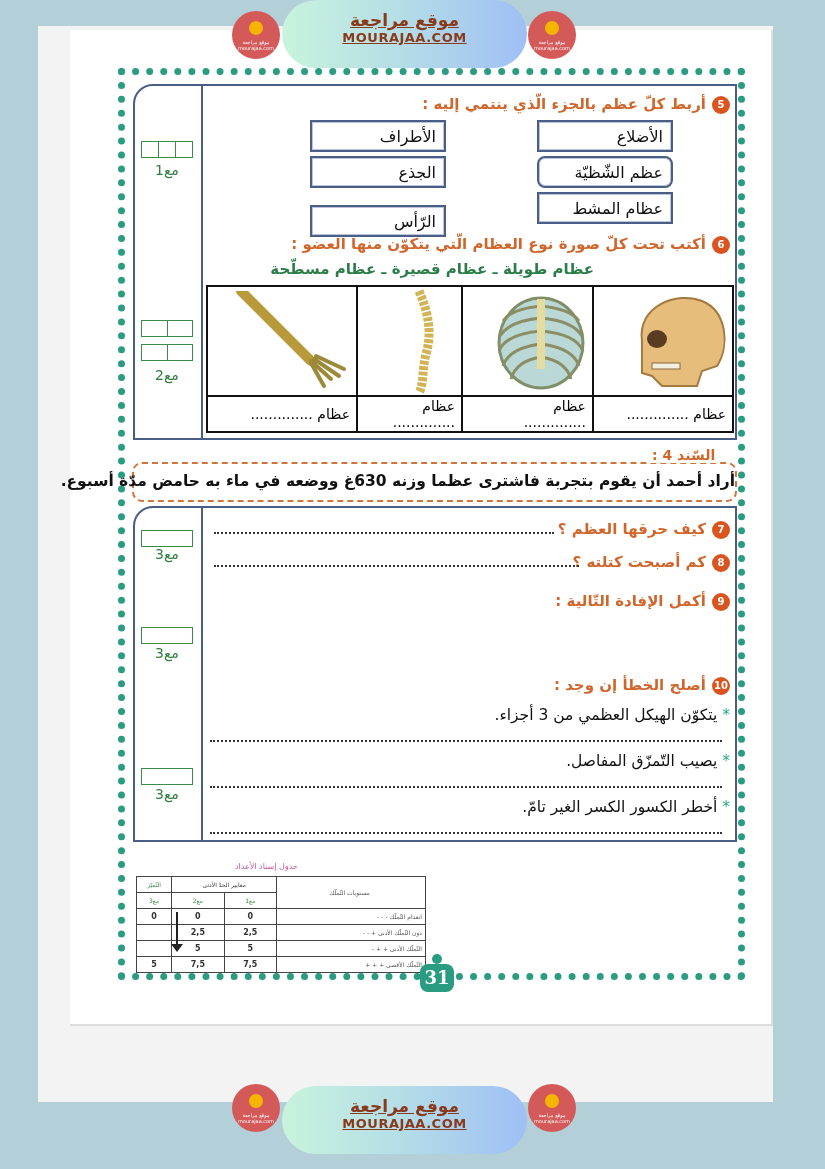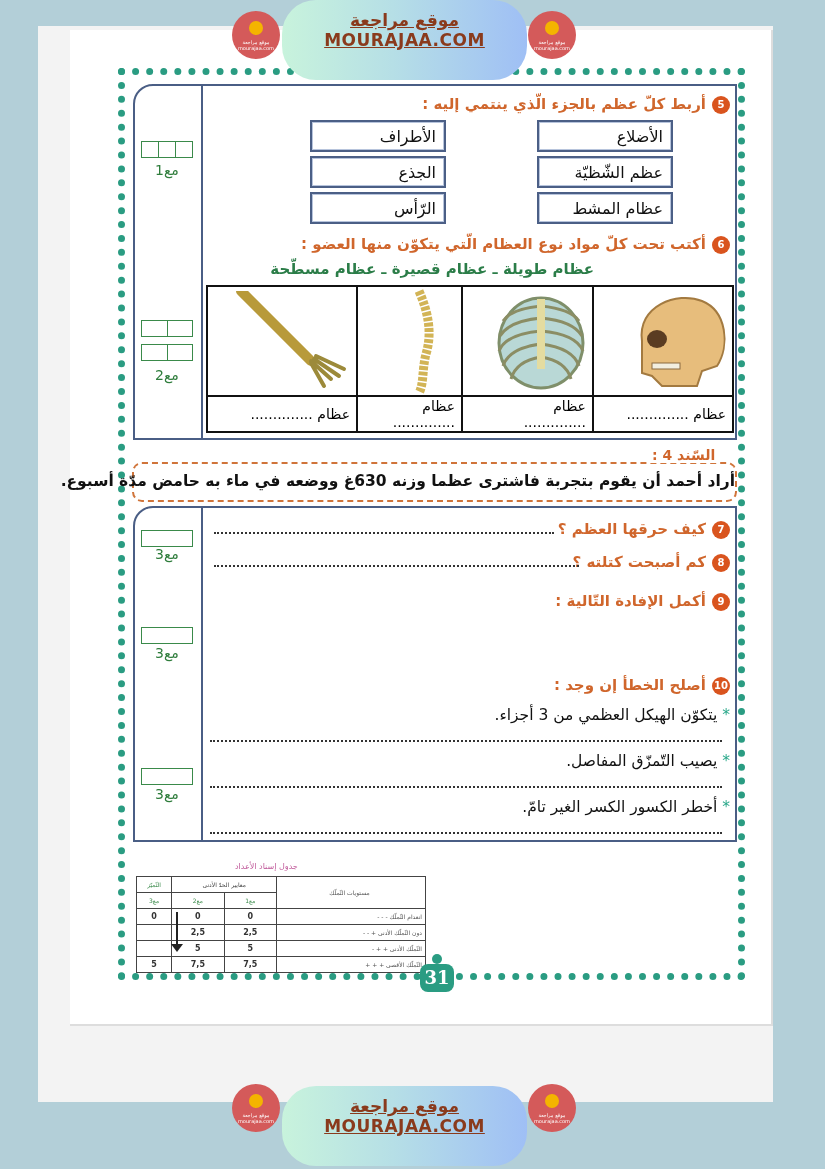--- a/index.html
+++ b/index.html
@@ -20,34 +20,34 @@
     border-bottom: 2px solid #ddd;
   }
   
   .dot-frame {
     position: absolute; left: 118px; top: 68px; width: 627px; height: 912px;
     border: 7px dotted #2a9c82;
     border-radius: 2px;
   }
   
   .banner {
-    position: absolute; left: 282px; width: 245px; height: 80px;
+    position: absolute; left: 282px; width: 245px; height: 68px;
     border-radius: 34px;
     background: linear-gradient(90deg, #c8f3dc 0%, #b6dfe6 45%, #9fbff5 100%);
     text-align: center;
   }
   .banner.top { top: 0px; }
   .banner.bottom { top: 1086px; }
   .banner .ar {
     display: block; color: #8a3a1c; font-weight: bold; font-size: 17px;
     text-decoration: underline; padding-top: 10px; direction: rtl;
     font-family: "DejaVu Sans", sans-serif;
   }
   .banner .en {
-    display: block; color: #8a3a1c; font-weight: bold; font-size: 17px;
+    display: block; color: #8a3a1c; font-weight: bold; font-size: 13px;
     text-decoration: underline; letter-spacing: 0.5px;
     font-family: "DejaVu Sans", sans-serif;
   }
   .logo-circle {
     position: absolute; width: 48px; height: 48px; border-radius: 50%;
     background: #d45a5a;
   }
   .logo-circle .inner {
     position: absolute; left: 17px; top: 10px; width: 14px; height: 14px; border-radius: 50%;
     background: #f4b400;
@@ -186,28 +186,28 @@
 <div class="score-box split3" style="left:141px;top:344px;width:52px;">
   <div class="cell"></div>
     <div class="cell"></div>
 </div>
 <div class="score-label" style="left:155px;top:367px;">مع2</div>
 
 <div class="q-title" style="right:95px;top:95px;">
   <span class="q-num">5</span><span>أربط كلّ عظم بالجزء الّذي ينتمي إليه :</span>
 </div>
 <div class="match-box" style="left:537px;top:120px;">الأضلاع</div>
-<div class="match-box" style="left:537px;top:156px;">عظم الشّظيّة</div>
+<div class="match-box" style="left:537px;top:156px;border-radius:8px;">عظم الشّظيّة</div>
 <div class="match-box" style="left:537px;top:192px;">عظام المشط</div>
 <div class="match-box" style="left:310px;top:120px;">الأطراف</div>
 <div class="match-box" style="left:310px;top:156px;">الجذع</div>
-<div class="match-box" style="left:310px;top:192px;padding-left:31px;">الرّأس</div>
+<div class="match-box" style="left:310px;top:205px;padding-left:31px;">الرّأس</div>
 
 <div class="q-title" style="right:95px;top:235px;">
-  <span class="q-num">6</span><span>أكتب تحت كلّ مواد نوع العظام الّتي يتكوّن منها العضو :</span>
+  <span class="q-num">6</span><span>أكتب تحت كلّ صورة نوع العظام الّتي يتكوّن منها العضو :</span>
 </div>
 <div class="hint-line" style="right:231px;top:260px;font-weight:bold;">عظام طويلة ـ عظام قصيرة ـ عظام مسطّحة</div>
 
 <table class="bones">
   <tbody>
       <tr class="img-row">
     <td>
       <svg class="bone-svg" width="120" height="100" viewBox="0 0 120 100">
         <path d="M5,0 L60,55 L75,70" stroke="#b89a3a" stroke-width="10" fill="none" stroke-linecap="round"></path>
         <path d="M75,70 L95,88 M78,68 L103,85 M80,65 L108,78 M75,72 L88,95" stroke="#9c8a3a" stroke-width="4" fill="none" stroke-linecap="round"></path>

